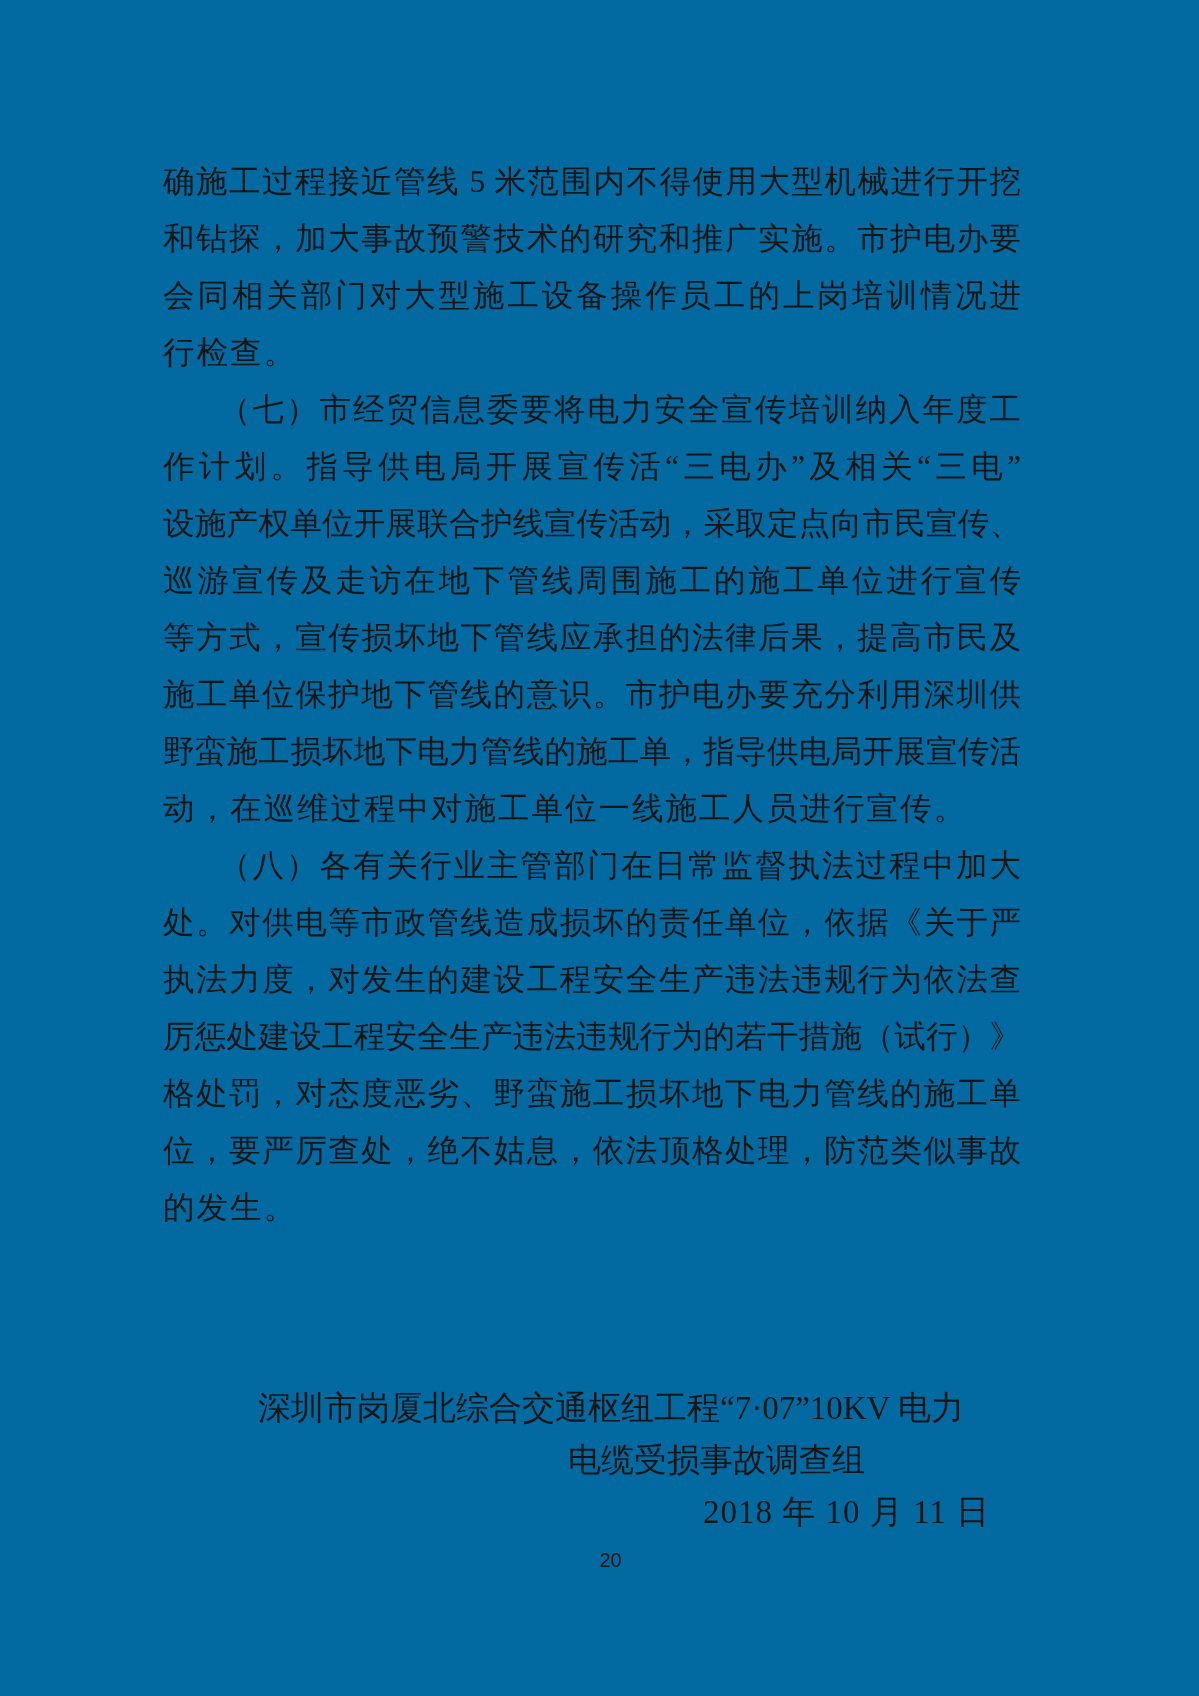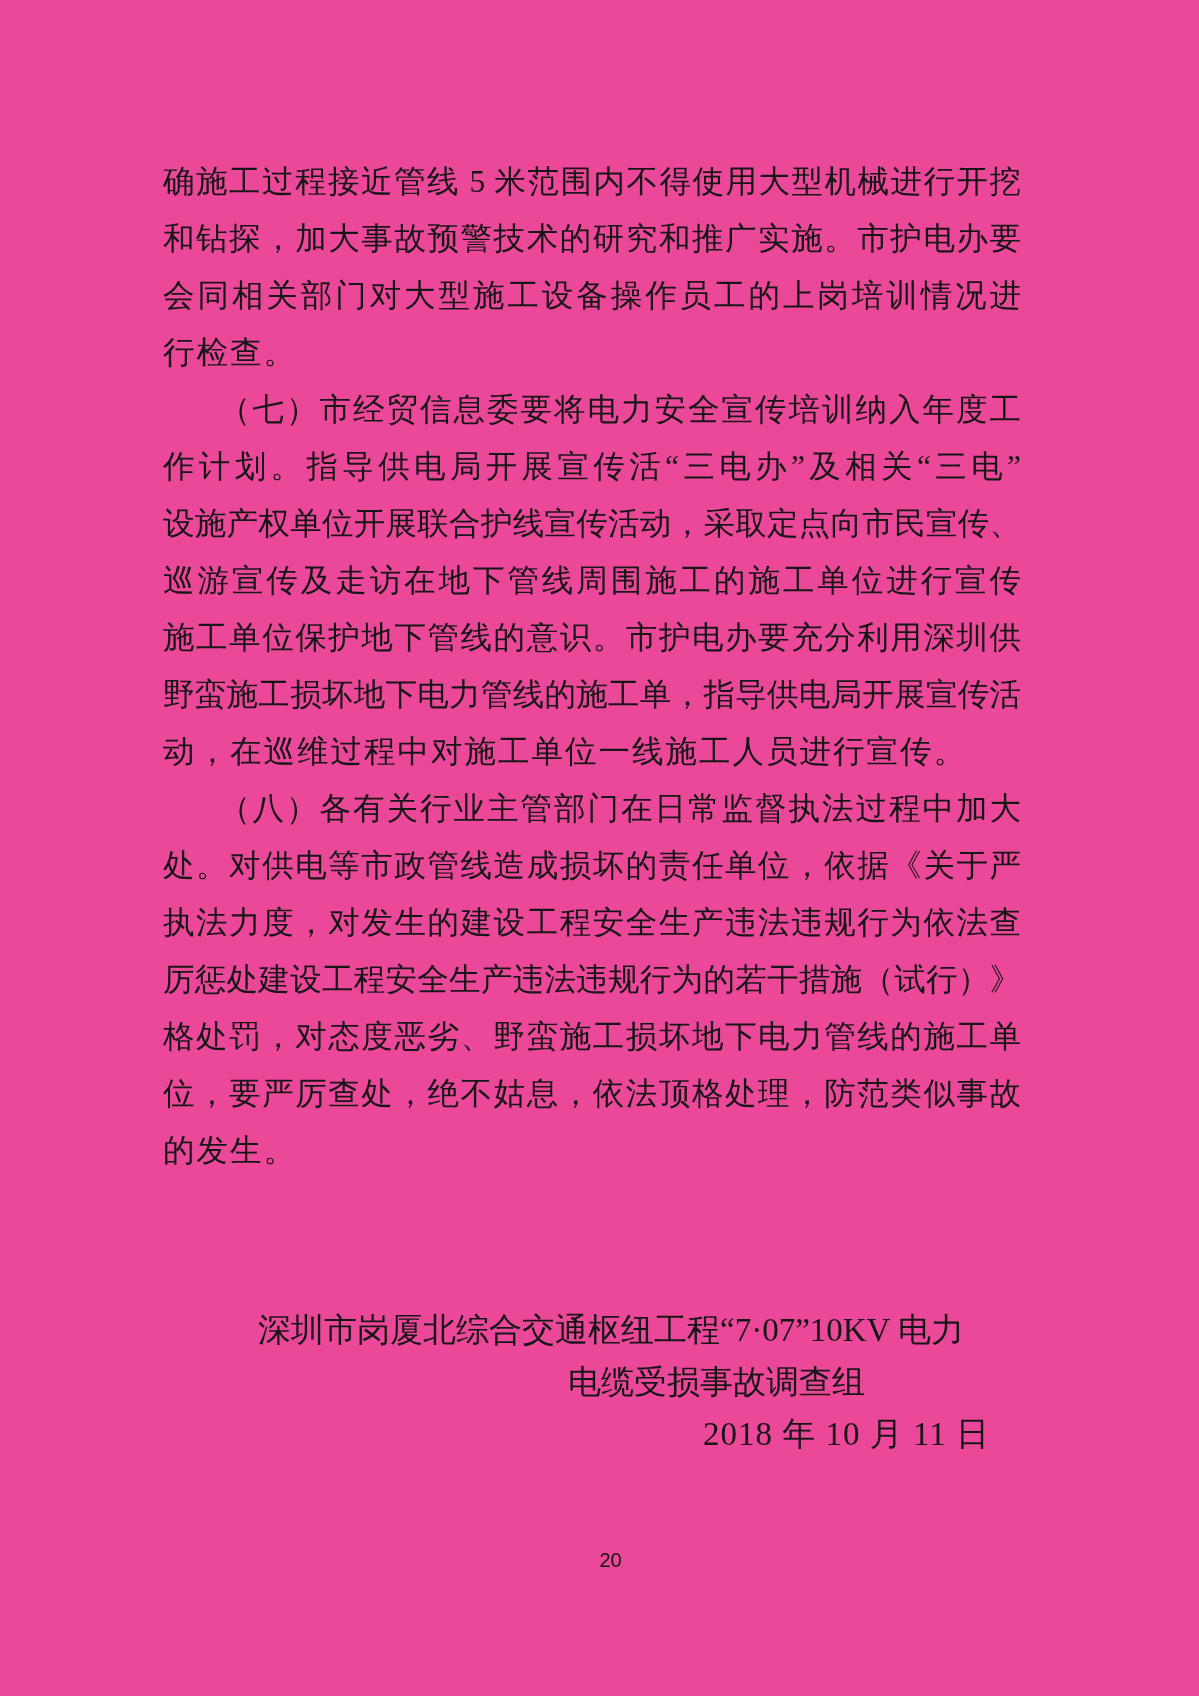--- a/index.html
+++ b/index.html
@@ -5,21 +5,21 @@
   html, body {
     margin: 0;
     padding: 0;
     background: #9e9e9e;
   }
   .page {
     position: relative;
     width: 1199px;
     height: 1696px;
     margin: 0 auto;
-    background: #ec4899;
+    background: #0369a1;
     overflow: hidden;
     color: #161616;
     font-family: "Liberation Serif", "DejaVu Serif", serif;
   }
   .body-text {
     position: absolute;
     left: 163px;
     top: 153px;
     width: 858px;
     font-size: 31.5px;
@@ -37,21 +37,21 @@
   .ind {
     text-indent: 56px;
   }
   
   .nj {
     letter-spacing: 2px;
   }
   .signature {
     position: absolute;
     left: 163px;
-    top: 1304px;
+    top: 1382px;
     width: 950px;
     font-size: 33px;
   }
   .sig-line {
     height: 52px;
     line-height: 52px;
     white-space: nowrap;
   }
   .sig1 { margin-left: 95px; }
   .sig2 { margin-left: 405px; }
@@ -75,20 +75,21 @@
 
   <div class="body-text">
     <div class="line j">确施工过程接近管线 5 米范围内不得使用大型机械进行开挖</div>
     <div class="line j">和钻探，加大事故预警技术的研究和推广实施。市护电办要</div>
     <div class="line j">会同相关部门对大型施工设备操作员工的上岗培训情况进</div>
     <div class="line nj">行检查。</div>
     <div class="line j ind">（七）市经贸信息委要将电力安全宣传培训纳入年度工</div>
     <div class="line j">作计划。指导供电局开展宣传活“三电办”及相关“三电”</div>
     <div class="line j">设施产权单位开展联合护线宣传活动，采取定点向市民宣传、</div>
     <div class="line j">巡游宣传及走访在地下管线周围施工的施工单位进行宣传</div>
+    <div class="line j">等方式，宣传损坏地下管线应承担的法律后果，提高市民及</div>
     <div class="line j">施工单位保护地下管线的意识。市护电办要充分利用深圳供</div>
     <div class="line j">野蛮施工损坏地下电力管线的施工单，指导供电局开展宣传活</div>
     <div class="line nj">动，在巡维过程中对施工单位一线施工人员进行宣传。</div>
     <div class="line j ind">（八）各有关行业主管部门在日常监督执法过程中加大</div>
     <div class="line j">处。对供电等市政管线造成损坏的责任单位，依据《关于严</div>
     <div class="line j">执法力度，对发生的建设工程安全生产违法违规行为依法查</div>
     <div class="line j">厉惩处建设工程安全生产违法违规行为的若干措施（试行）》</div>
     <div class="line j">格处罚，对态度恶劣、野蛮施工损坏地下电力管线的施工单</div>
     <div class="line j">位，要严厉查处，绝不姑息，依法顶格处理，防范类似事故</div>
     <div class="line nj">的发生。</div>

